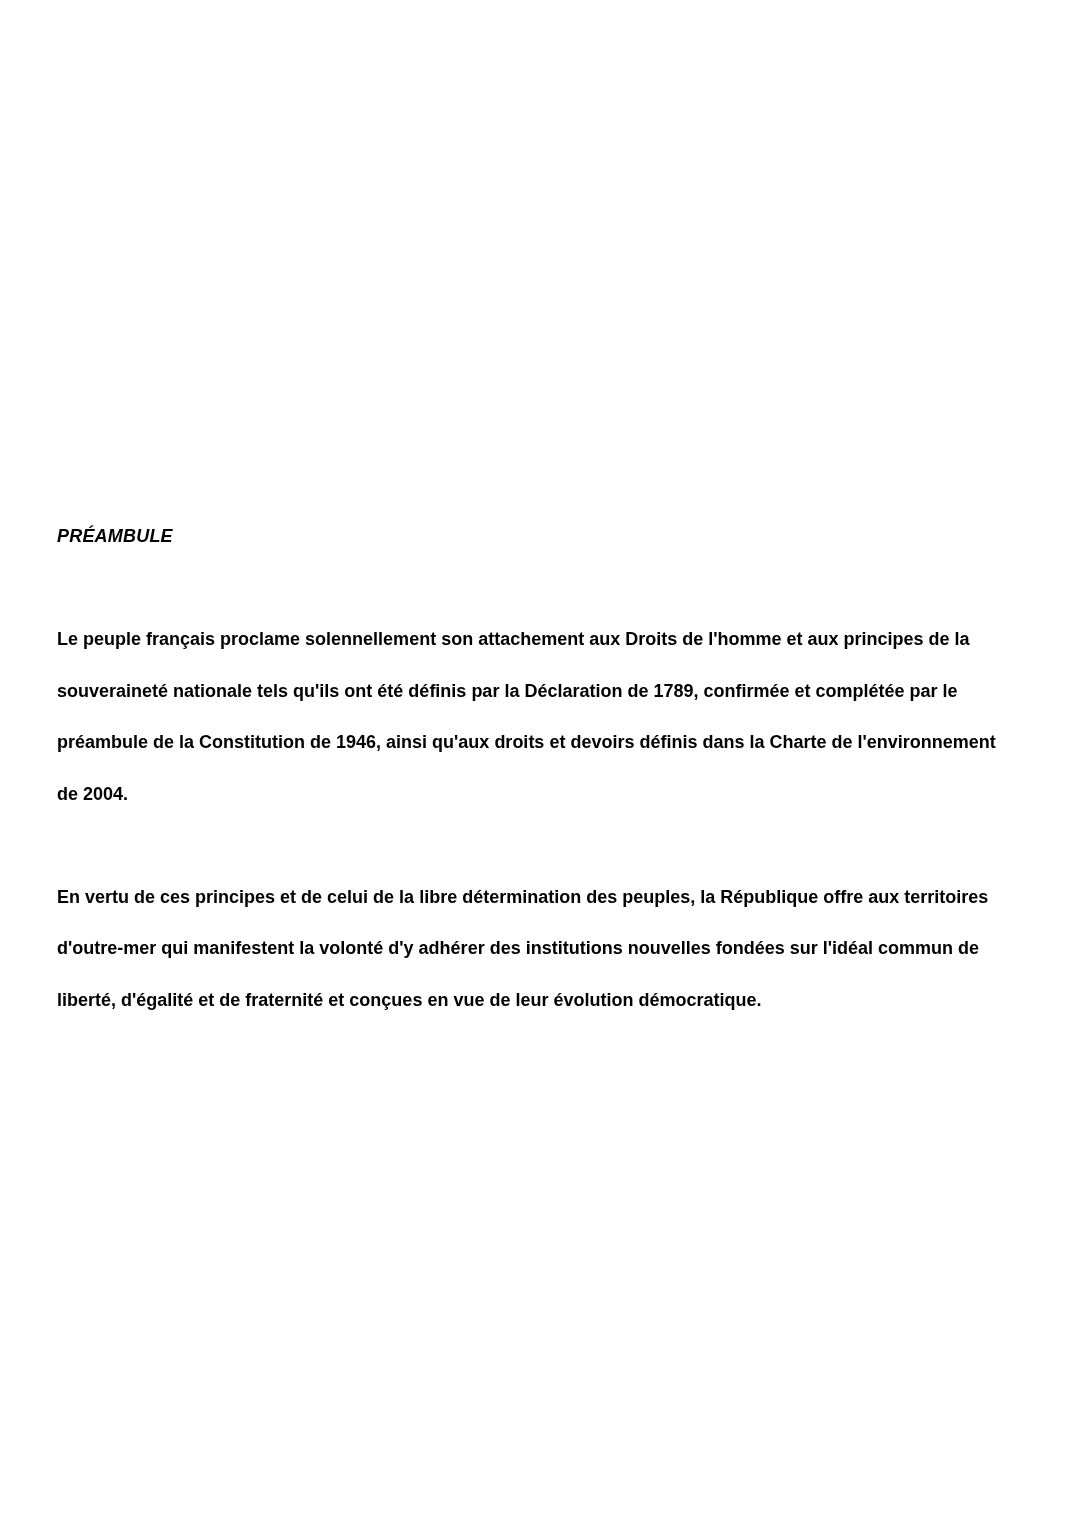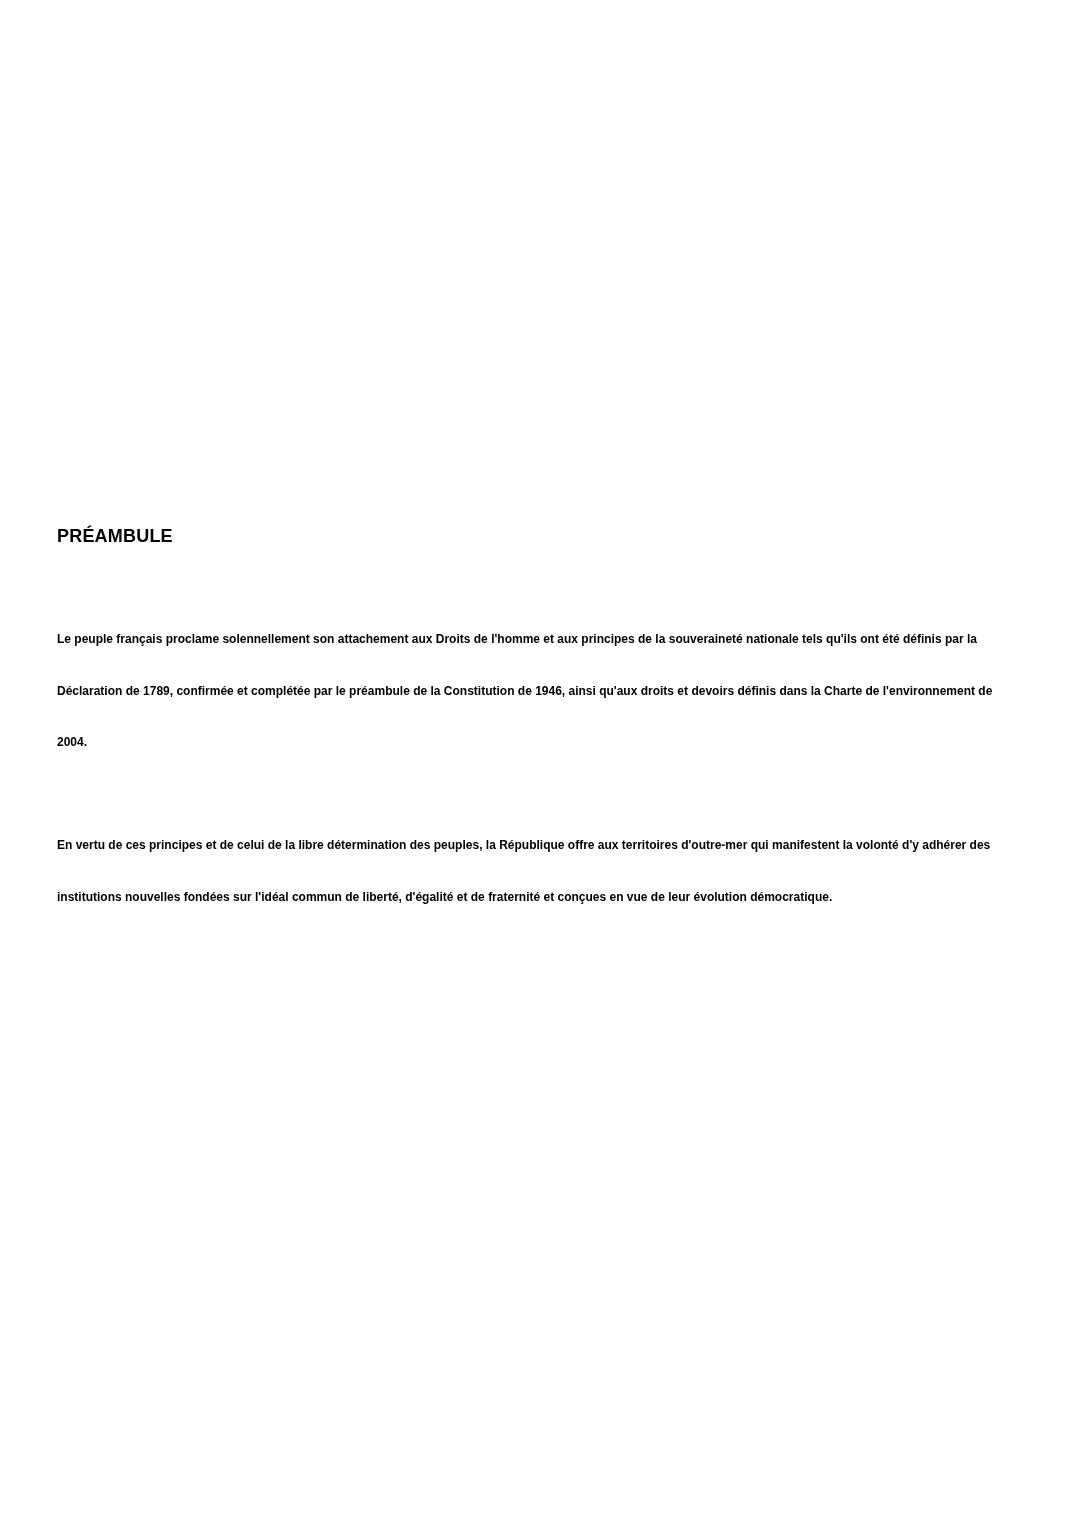--- a/index.html
+++ b/index.html
@@ -25,23 +25,24 @@
   }
   .doc-body {
     width: 944px;
   }
   .doc-heading {
     font-size: 18px;
     font-weight: bold;
     line-height: 51.5px;
     margin: 0;
     letter-spacing: 0.2px;
+    font-style: italic;
   }
   .doc-paragraph {
-    font-size: 12px;
+    font-size: 18px;
     font-weight: bold;
     line-height: 51.5px;
     margin: 51.5px 0 0 0;
     text-align: left;
   }
 </style>
 </head>
 <body>
 
 <div class="page">

